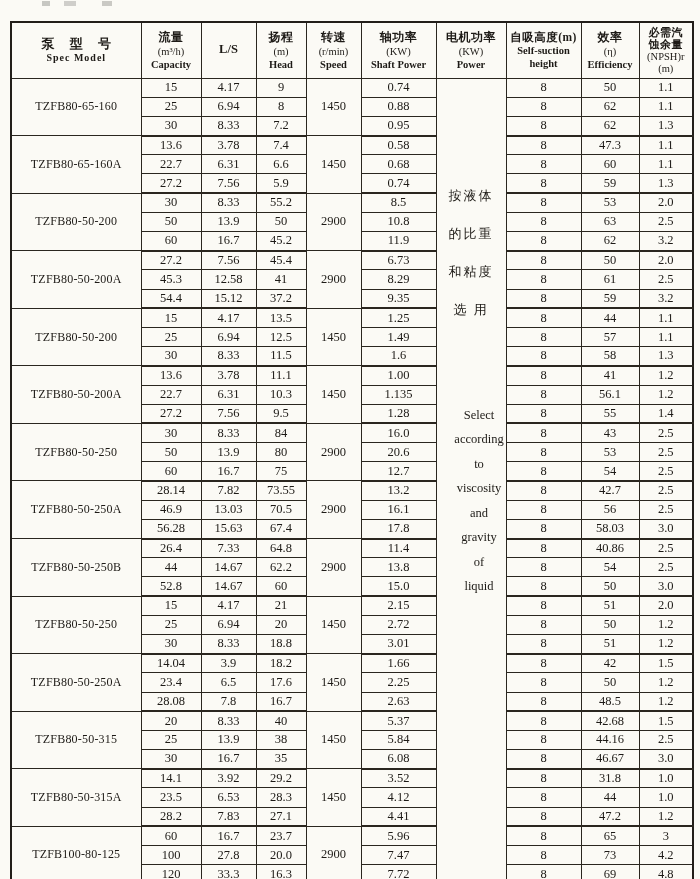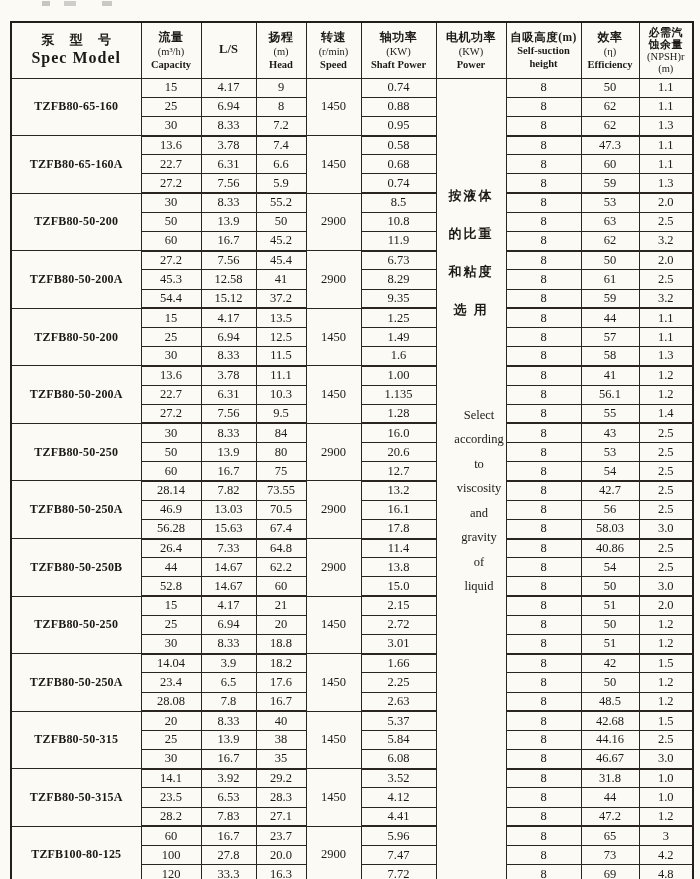--- a/index.html
+++ b/index.html
@@ -31,28 +31,28 @@
     overflow:hidden;
   }
   thead tr{height:56px;}
   tbody tr{height:19.2px;}
   tbody tr.group-end td{border-bottom-width:2px;}
   th{font-weight:bold;line-height:1.25;}
   .h-zh{font-size:12px;letter-spacing:.5px;}
   .h-en{font-size:10.5px;font-weight:bold;}
   .h-sub{font-size:10.5px;font-weight:normal;}
   .h-model .h-zh{font-size:13px;letter-spacing:6px;padding-left:6px;}
-  .h-model .h-en{font-size:16px;letter-spacing:1px;}
+  .h-model .h-en{font-size:10px;letter-spacing:1px;}
   .h-npsh div{line-height:1.15;}
   td{font-size:12.5px;}
-  td.model-cell{font-size:12px;letter-spacing:.2px;font-weight:bold;}
+  td.model-cell{font-size:12px;letter-spacing:.2px;}
   td.num-cell{font-family:"Liberation Serif", serif;}
   td.motor-note{vertical-align:top;}
   .motor-note-inner{padding-top:106px;}
-  .zh-line{height:22px;line-height:22px;font-size:13px;letter-spacing:2px;margin-bottom:16px;font-weight:bold;}
+  .zh-line{height:22px;line-height:22px;font-size:13px;letter-spacing:2px;margin-bottom:16px;}
   .note-gap{height:66px;}
   .en-line{height:24.5px;line-height:24.5px;font-size:12.5px;padding-left:16px;}
 </style>
 </head>
 <body>
 
 <div class="scan-artifact"></div>
 
 <table class="spec">
   <colgroup>

